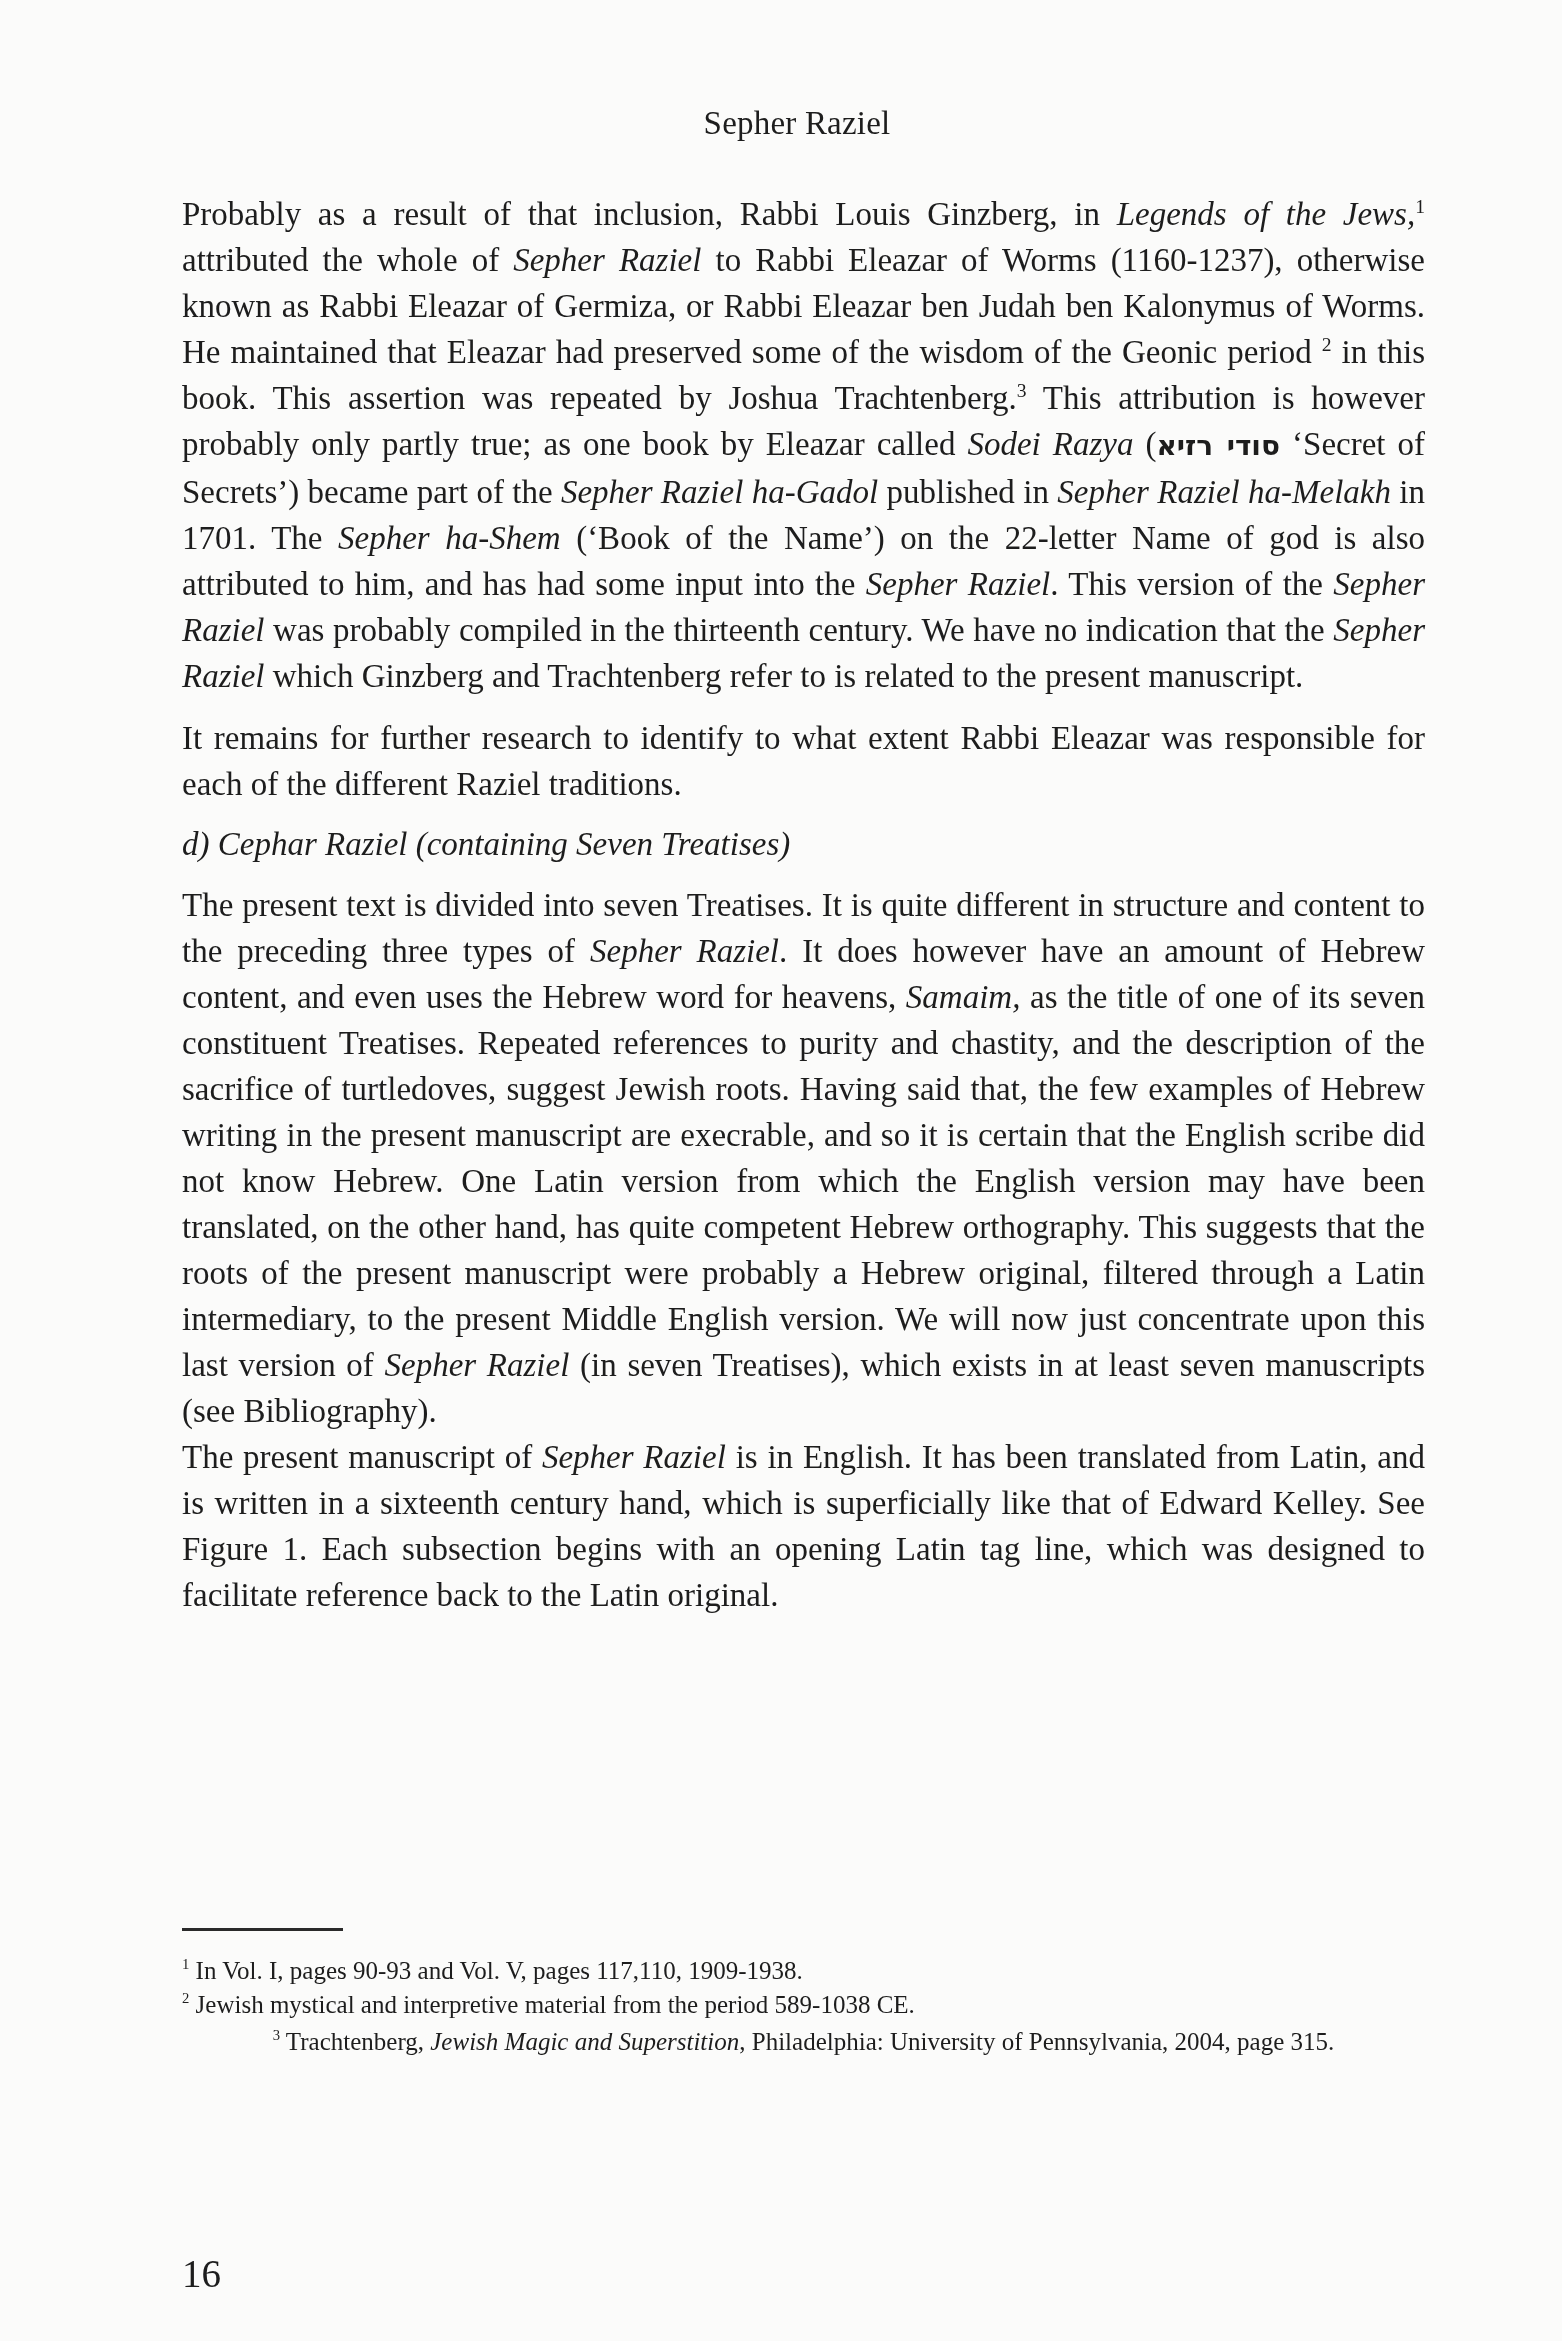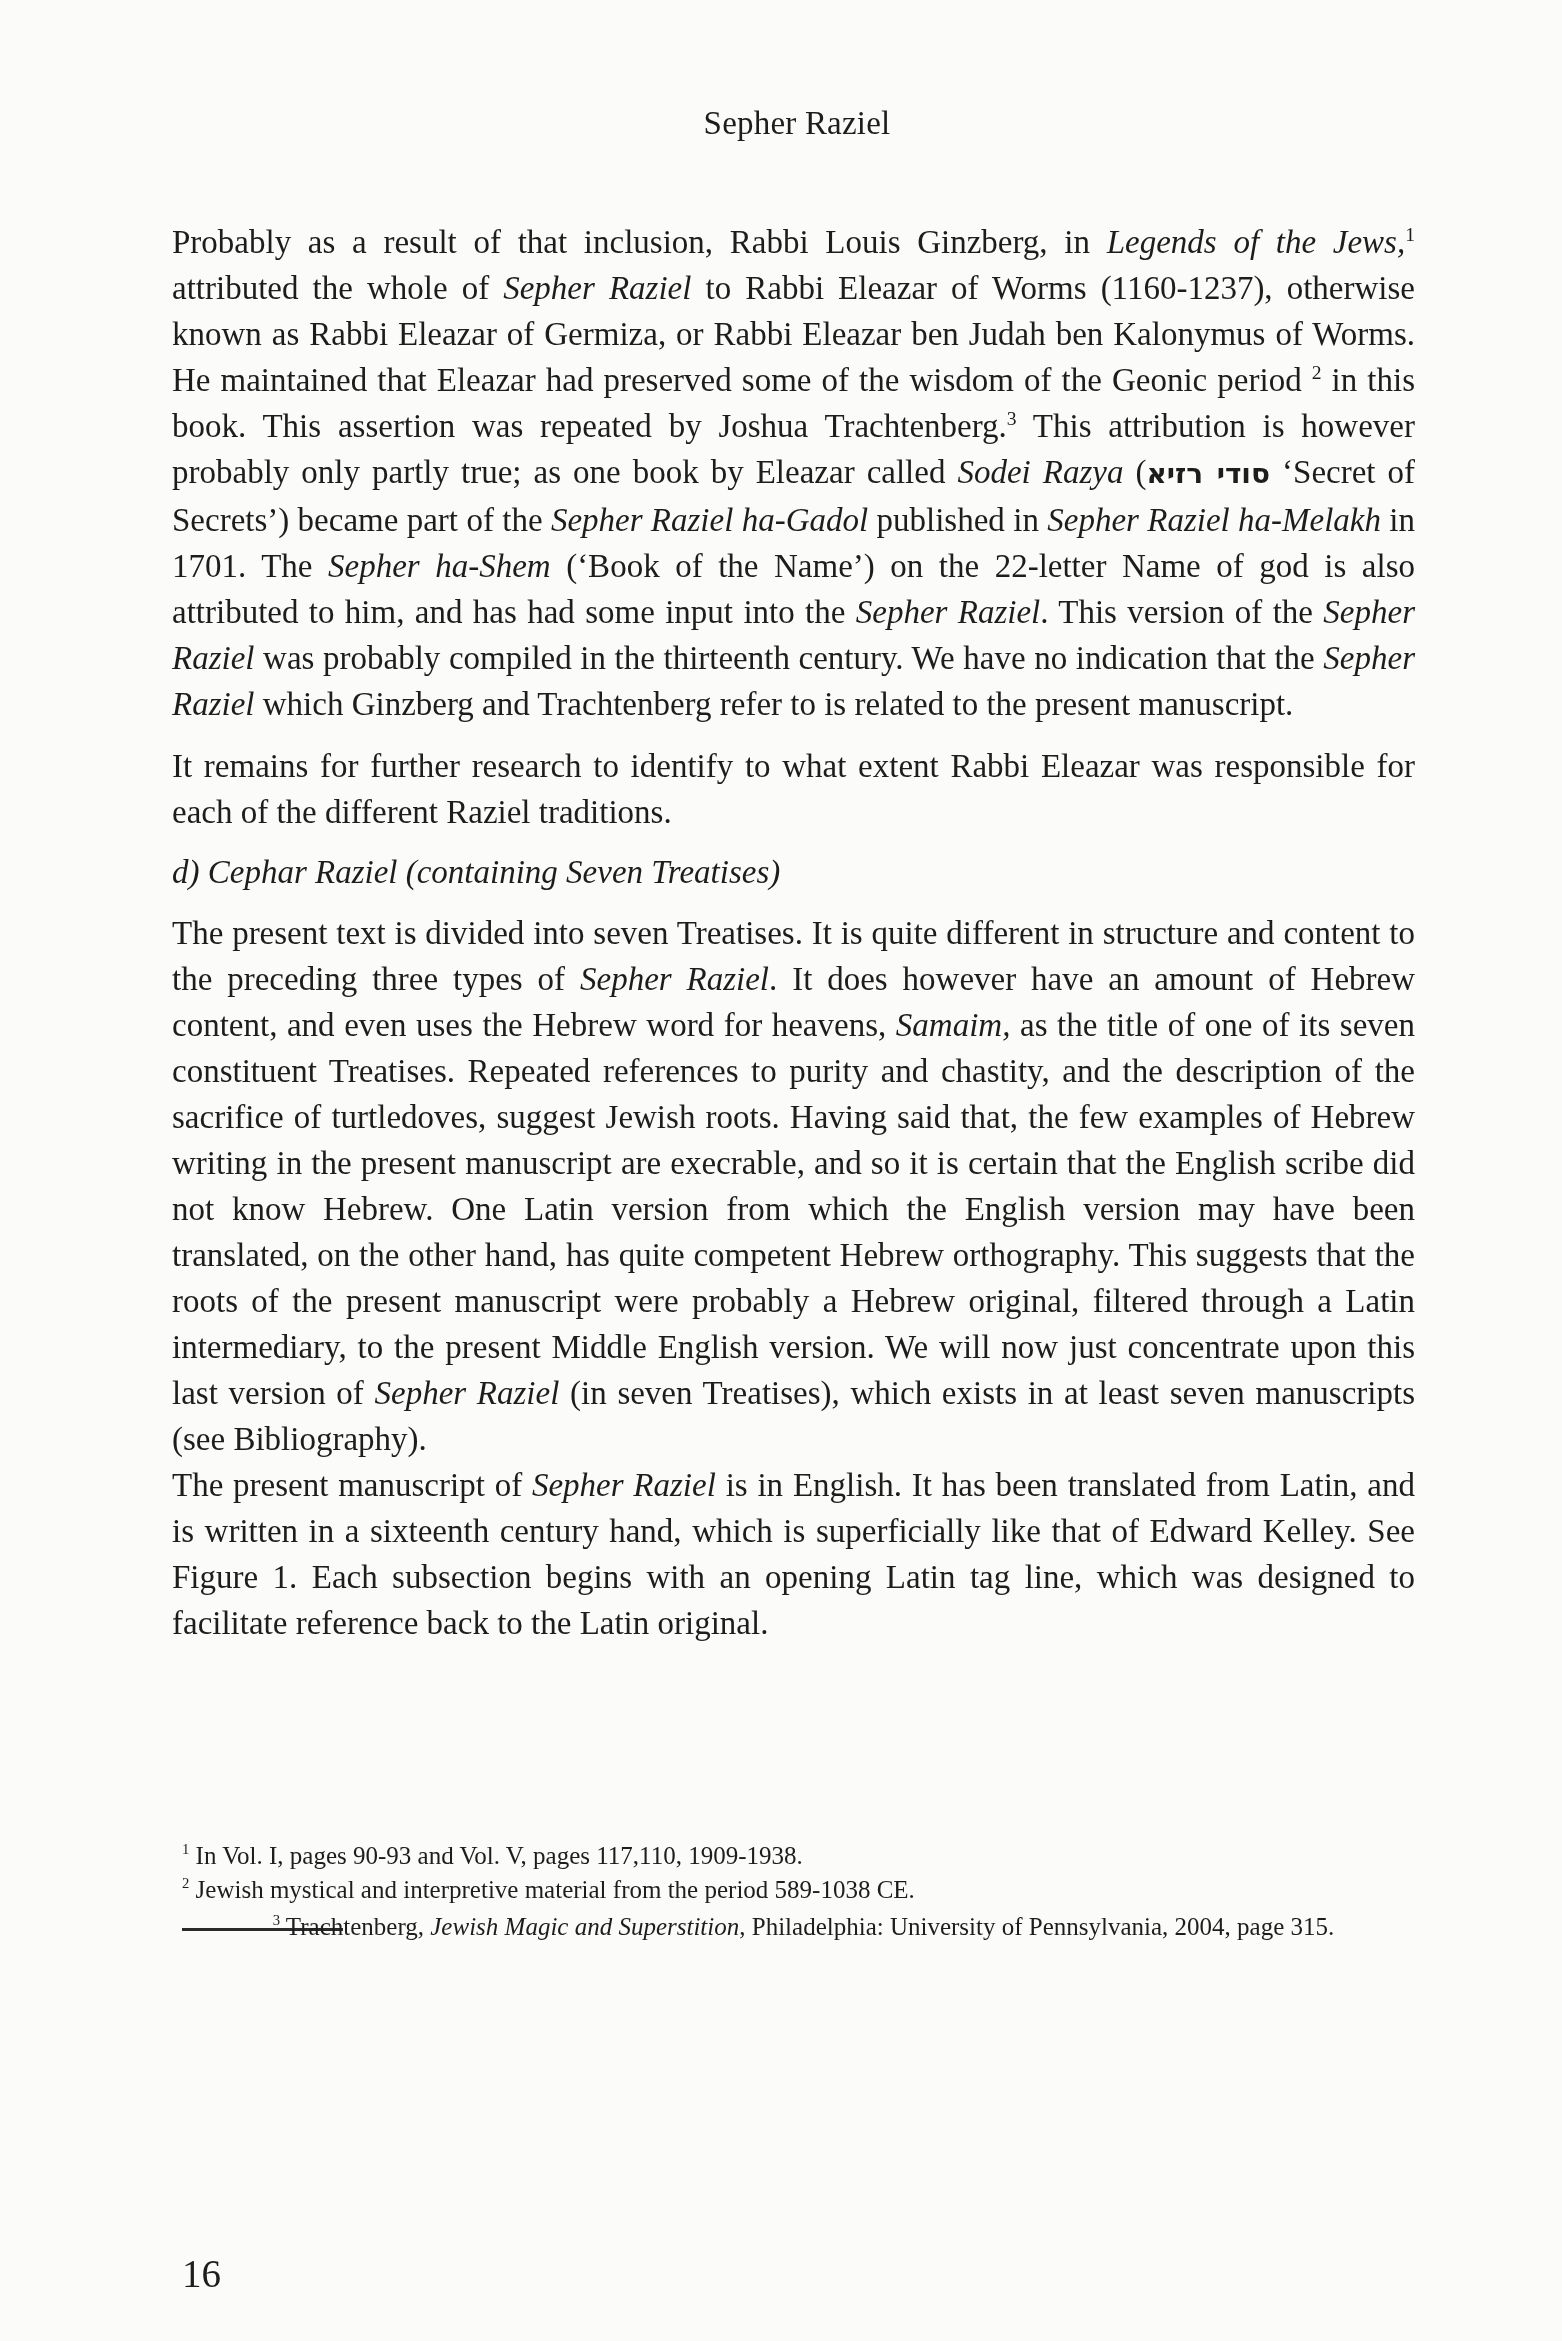--- a/index.html
+++ b/index.html
@@ -11,35 +11,35 @@
     font-family: "Liberation Serif", "DejaVu Serif", serif;
     position: relative;
     overflow: hidden;
   }
   .page { position: absolute; left: 0; top: 0; width: 1562px; height: 2342px; padding-left: 32px; }
   .running-head {
     position: absolute; top: 105px; left: 0; width: 100%;
     text-align: center; font-size: 33px; letter-spacing: 0.2px;
   }
   .body {
-    position: absolute; left: 172px; top: 191px; width: 1243px;
-    font-size: 33px; line-height: 46px; margin-top: 28px;
+    position: absolute; left: 182px; top: 191px; width: 1243px;
+    font-size: 33px; line-height: 46px;
   }
   .body p { margin: 0; text-align: justify; }
   .body p.gap { margin-top: 15.5px; }
   .body .heading { font-style: italic; margin-top: 14.7px; }
   .body .heading + p { margin-top: 14.7px; }
   i, .it { font-style: italic; }
   sup { font-size: 19.6px; line-height: 0; vertical-align: 12.3px; }
   .heb { font-family: "DejaVu Sans", sans-serif; font-weight: bold; font-size: 28px; direction: rtl; unicode-bidi: embed; }
   .rule {
     position: absolute; left: 182px; top: 1928px; width: 161px; height: 2.5px; background: #2a2a2a;
   }
   .footnotes {
-    position: absolute; left: 182px; top: 1840px; width: 1243px;
+    position: absolute; left: 182px; top: 1955px; width: 1243px;
     font-size: 25px; line-height: 31px;
   }
   .footnotes p { margin: 0 0 3.3px 0; }
   .footnotes p.wrap { line-height: 36px; text-align: center; }
   .footnotes sup { font-size: 14.7px; vertical-align: 9.8px; }
   .page-number {
     position: absolute; left: 182px; top: 2251px; font-size: 39px;
   }
 </style>
 </head>

